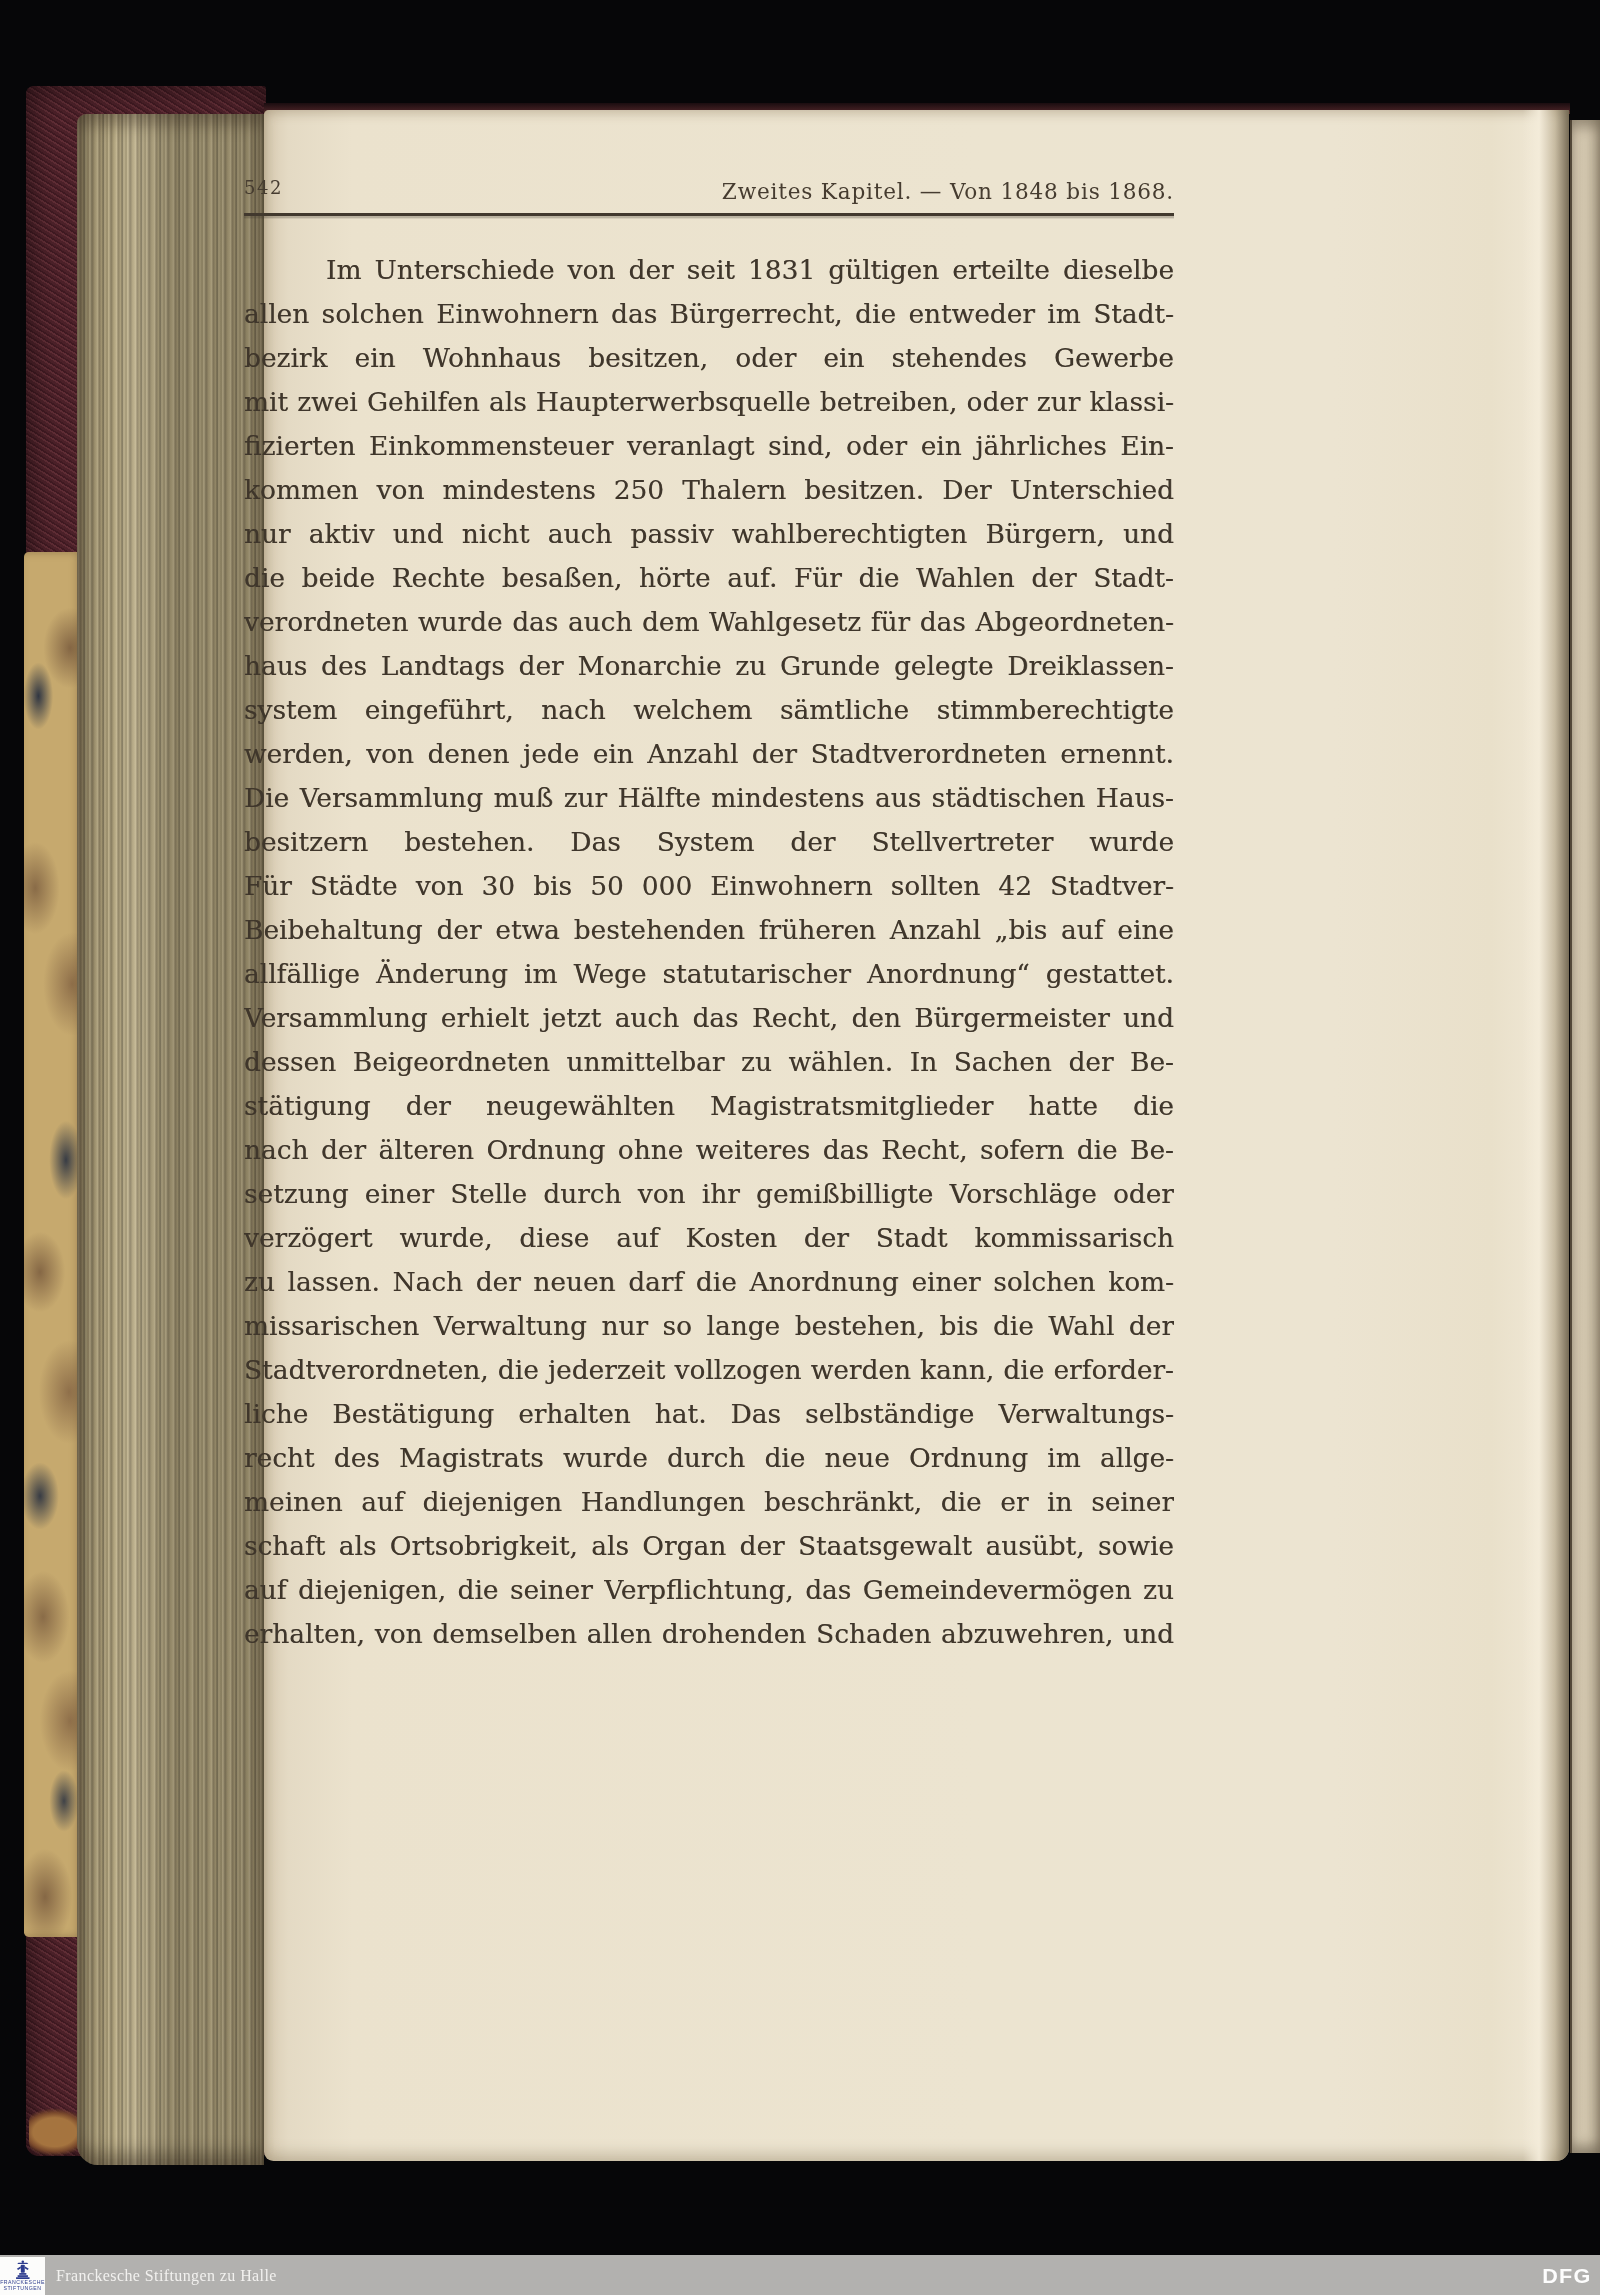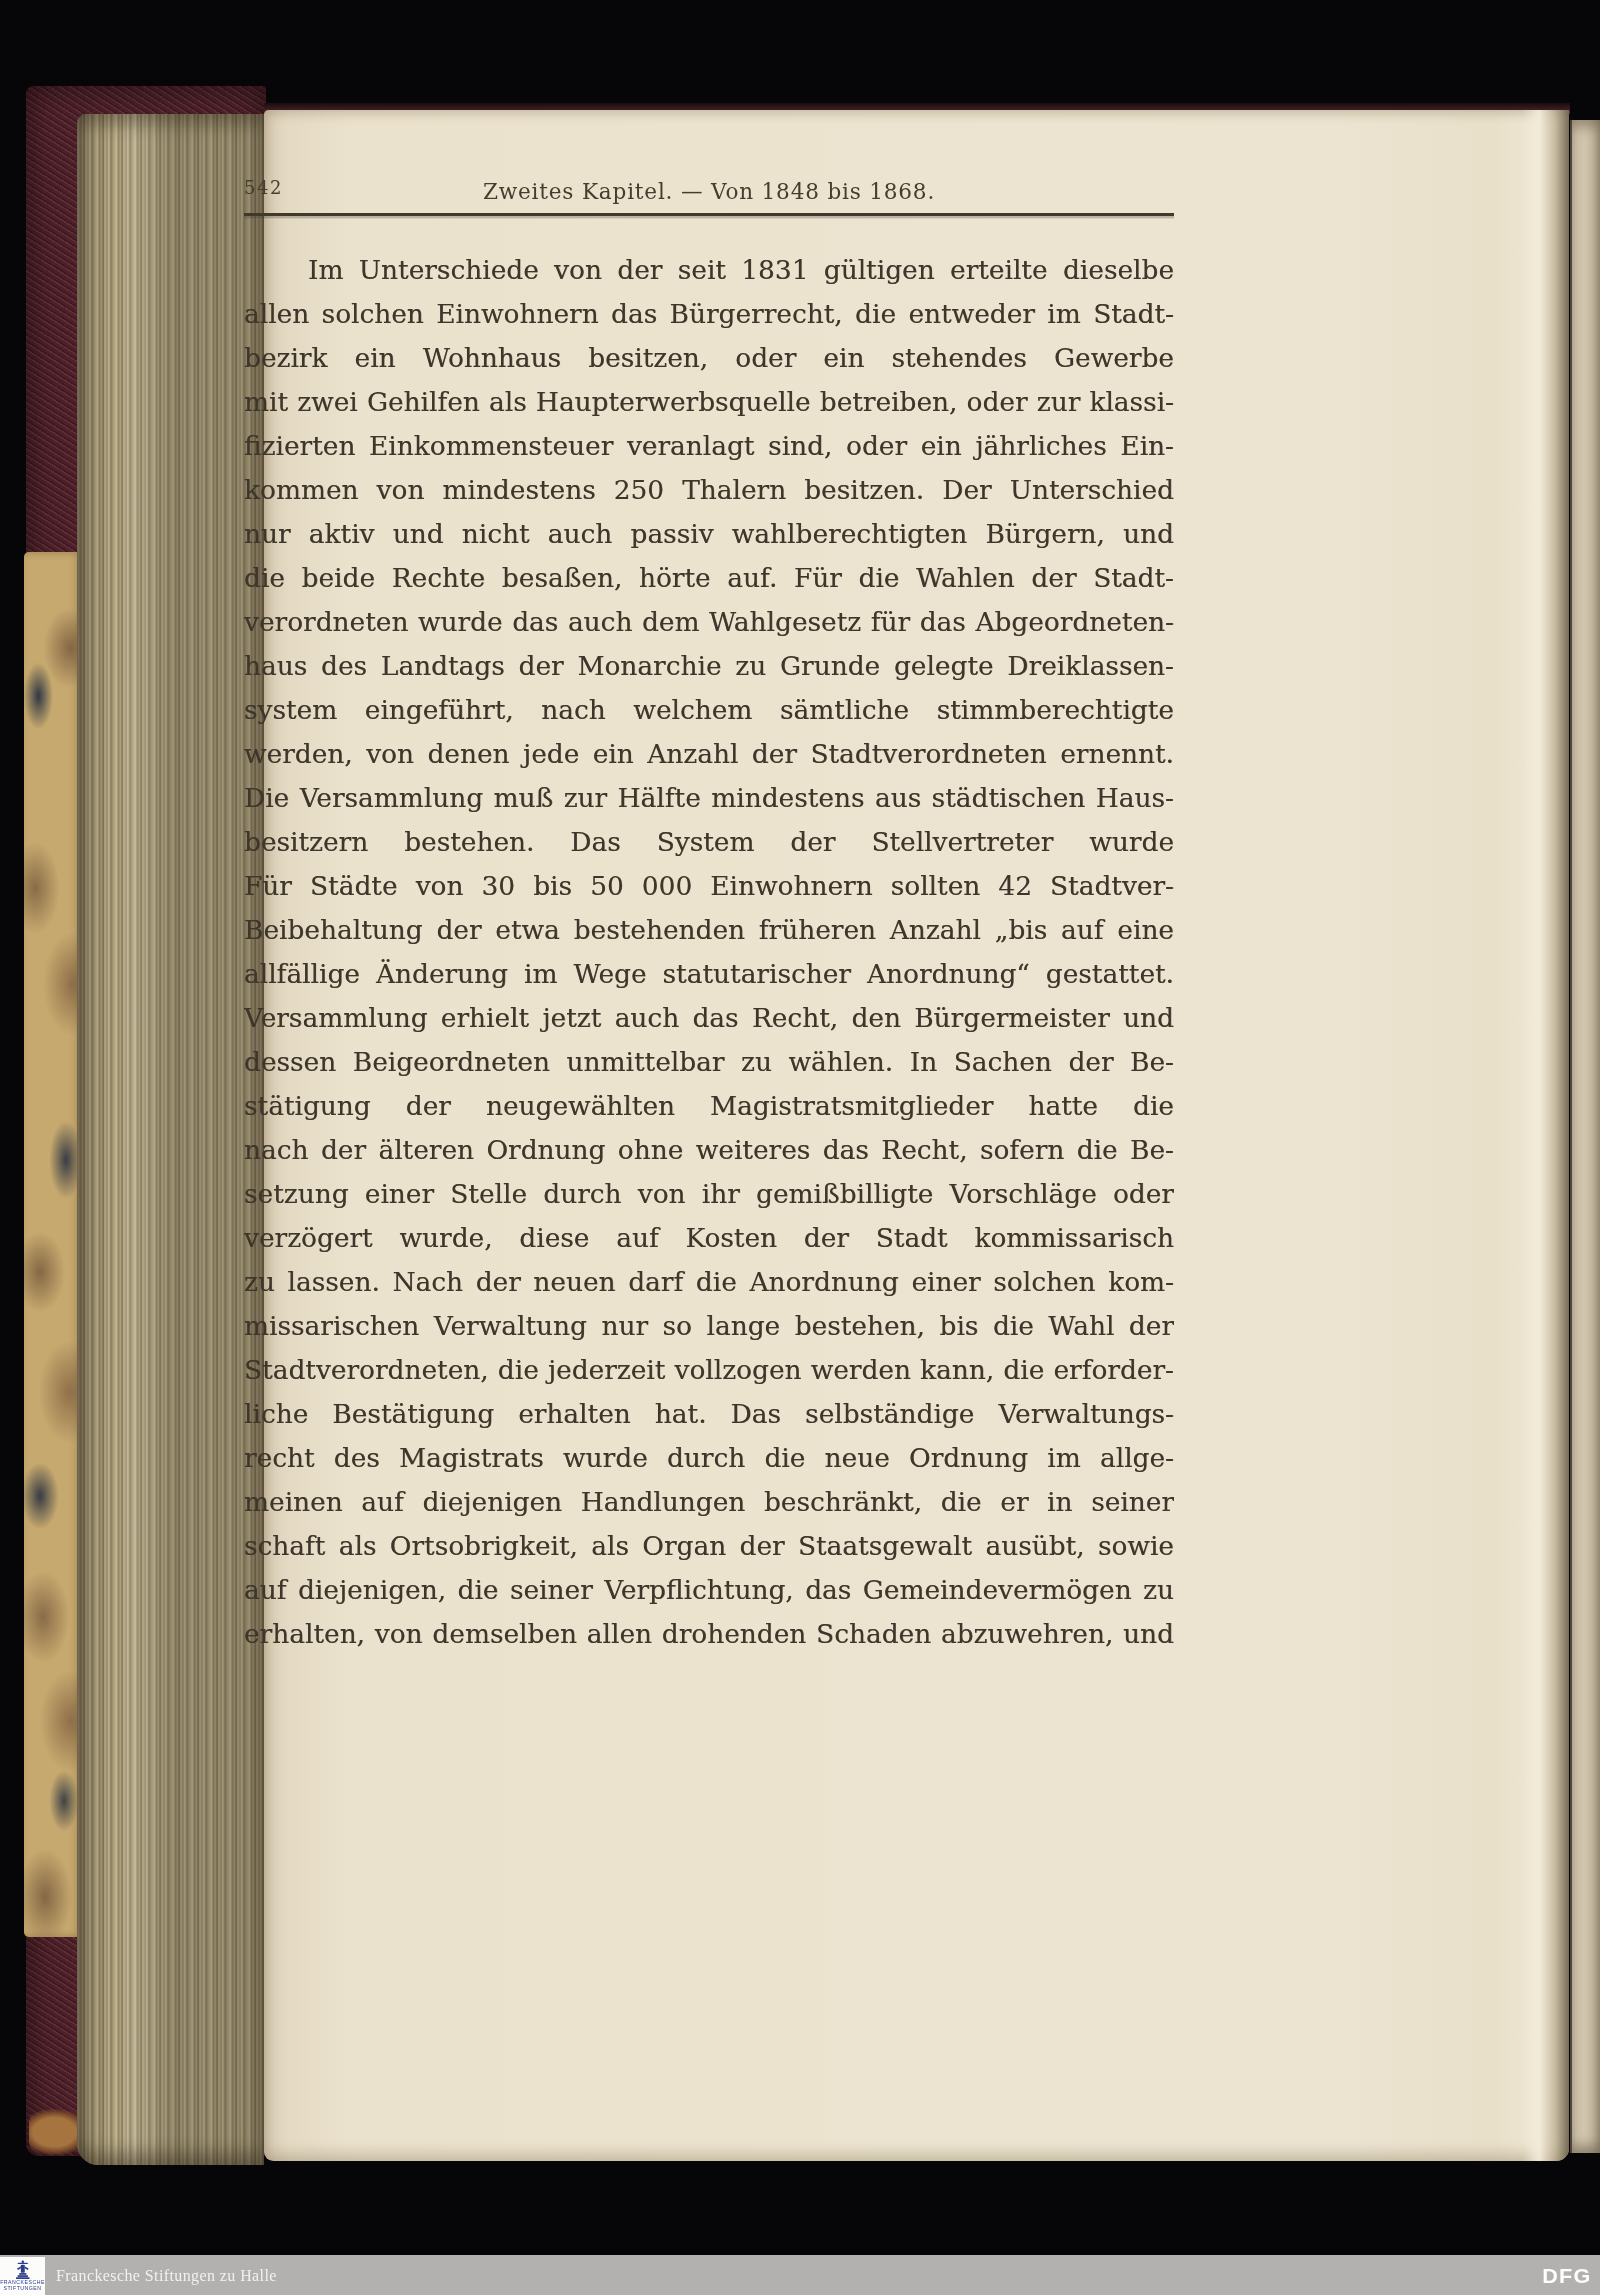--- a/index.html
+++ b/index.html
@@ -65,32 +65,32 @@
     border-radius:0 1.6px 12.8px 0;
   }
   .facing-sliver{
     position:absolute;left:1570px;top:120px;width:30px;height:2033px;
     background:linear-gradient(90deg,#5e5344 0 2.4px,#d8ccb4 2.4px,#cfc3ab 55%,#beb299 100%);
     box-shadow:inset 0 8px 11.2px rgba(60,50,35,.35), inset 0 -8px 11.2px rgba(60,50,35,.4);
   }
   
   .header-row{position:absolute;left:244px;top:175px;width:930px;height:35px;color:#463c30;}
   .page-number{position:absolute;left:0;top:1.6px;font-size:18px;letter-spacing:1.6px;}
-  .running-header{display:block;text-align:center;font-size:21.6px;letter-spacing:0.8px;padding-top:4px;}
+  .running-header{display:block;text-align:right;font-size:21.6px;letter-spacing:0.8px;padding-top:4px;}
   .head-rule{
     position:absolute;left:244px;top:213px;width:930px;height:3.2px;background:#42392e;
     box-shadow:0 2.4px 0 rgba(66,57,46,.28);
   }
   .body-block{position:absolute;left:244px;top:248px;width:930px;color:#3f362b;}
   .bline{
     font-size:26.4px;line-height:44px;height:44px;overflow:hidden;
     text-align:justify;text-align-last:justify;white-space:normal;
     text-shadow:0.3px 0.3px 0.5px rgba(63,54,43,.55);
   }
-  .bline:first-child{padding-left:64px;}
+  .bline:first-child{padding-left:82px;}
   
   .footer-bar{
     position:absolute;left:0;top:2255px;width:1601px;height:40px;background:#b2b1af;
   }
   .fr-box{
     position:absolute;left:0;top:1.6px;width:45px;height:38px;background:#fcfcfb;
     display:flex;flex-direction:column;align-items:center;justify-content:center;gap:0.8px;
   }
   .fr-emblem{width:17.6px;height:19px;display:block;}
   .fr-caption{font-family:"Liberation Sans",sans-serif;font-size:5.2px;line-height:5.6px;

